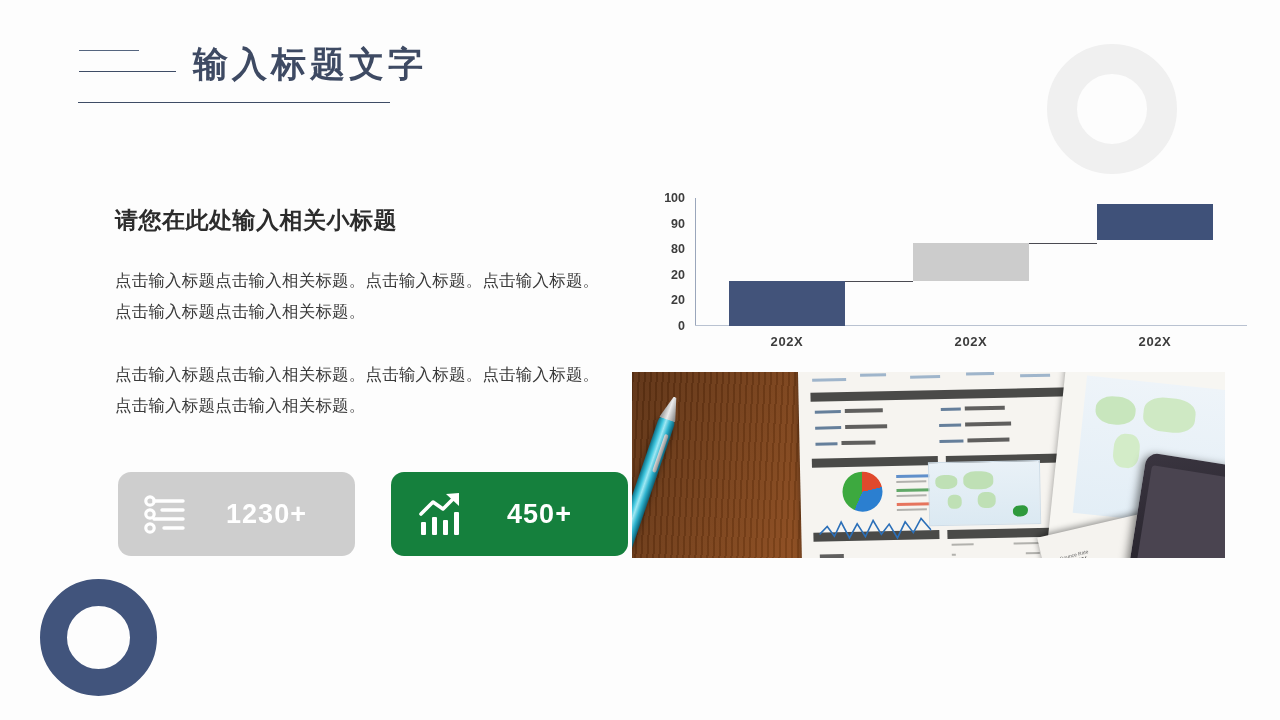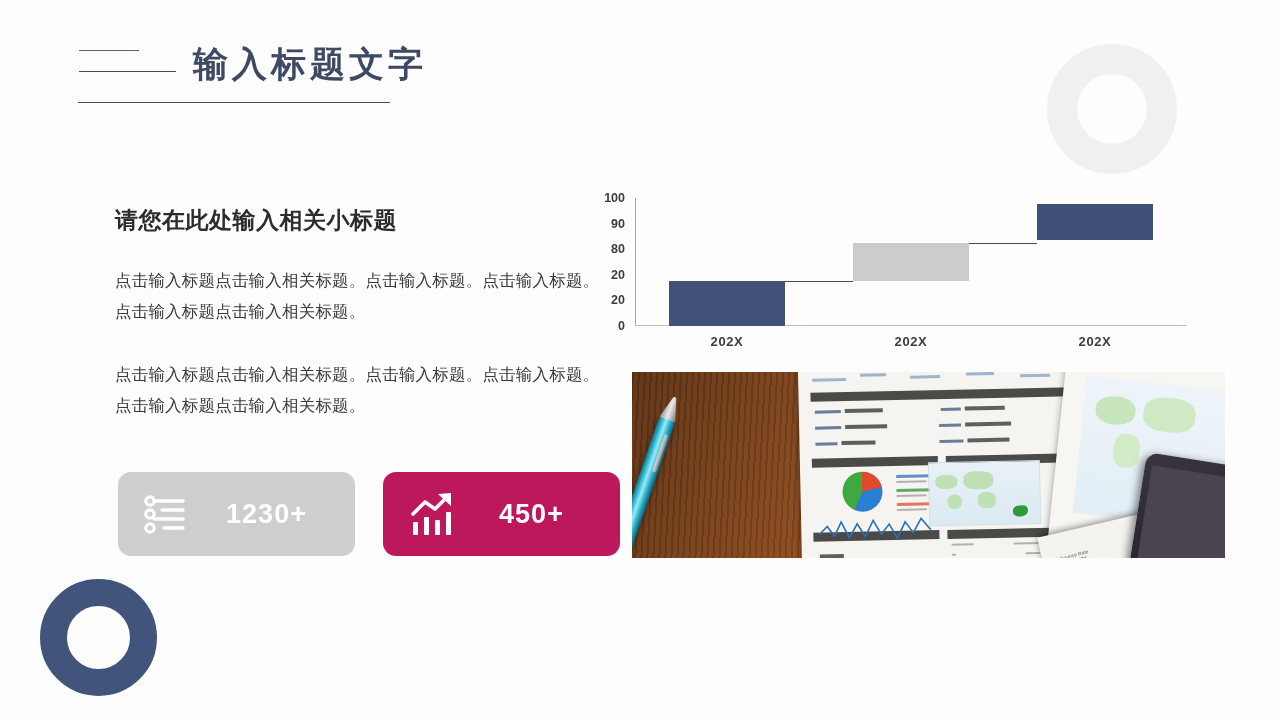--- a/index.html
+++ b/index.html
@@ -104,33 +104,33 @@
     letter-spacing: 0.2px;
   }
   .body-para:last-of-type { margin-bottom: 0; }
 
   
   #stats {
     position: absolute;
     top: 472px;
     left: 118px;
     display: flex;
-    gap: 28px;
+    gap: 36px;
   }
   .stat-box {
     width: 237px;
     height: 84px;
     border-radius: 13px;
     display: flex;
     align-items: center;
     box-sizing: border-box;
     padding-left: 22px;
   }
   #stat-box-1 { background: #cecece; }
-  #stat-box-2 { background: #be185d; }
+  #stat-box-2 { background: #15803d; }
   .stat-icon {
     width: 52px;
     height: 52px;
     flex: 0 0 52px;
     display: flex;
     align-items: center;
     justify-content: center;
   }
   .stat-value {
     flex: 1;
@@ -139,21 +139,21 @@
     font-weight: bold;
     color: #ffffff;
     letter-spacing: 1px;
     padding-right: 14px;
   }
 
   
   #chart-panel {
     position: absolute;
     top: 198px;
-    left: 595px;
+    left: 655px;
     width: 592px;
     height: 160px;
   }
   #chart-ylabels {
     position: absolute;
     left: 0;
     top: 0;
     width: 34px;
     height: 128px;
   }

